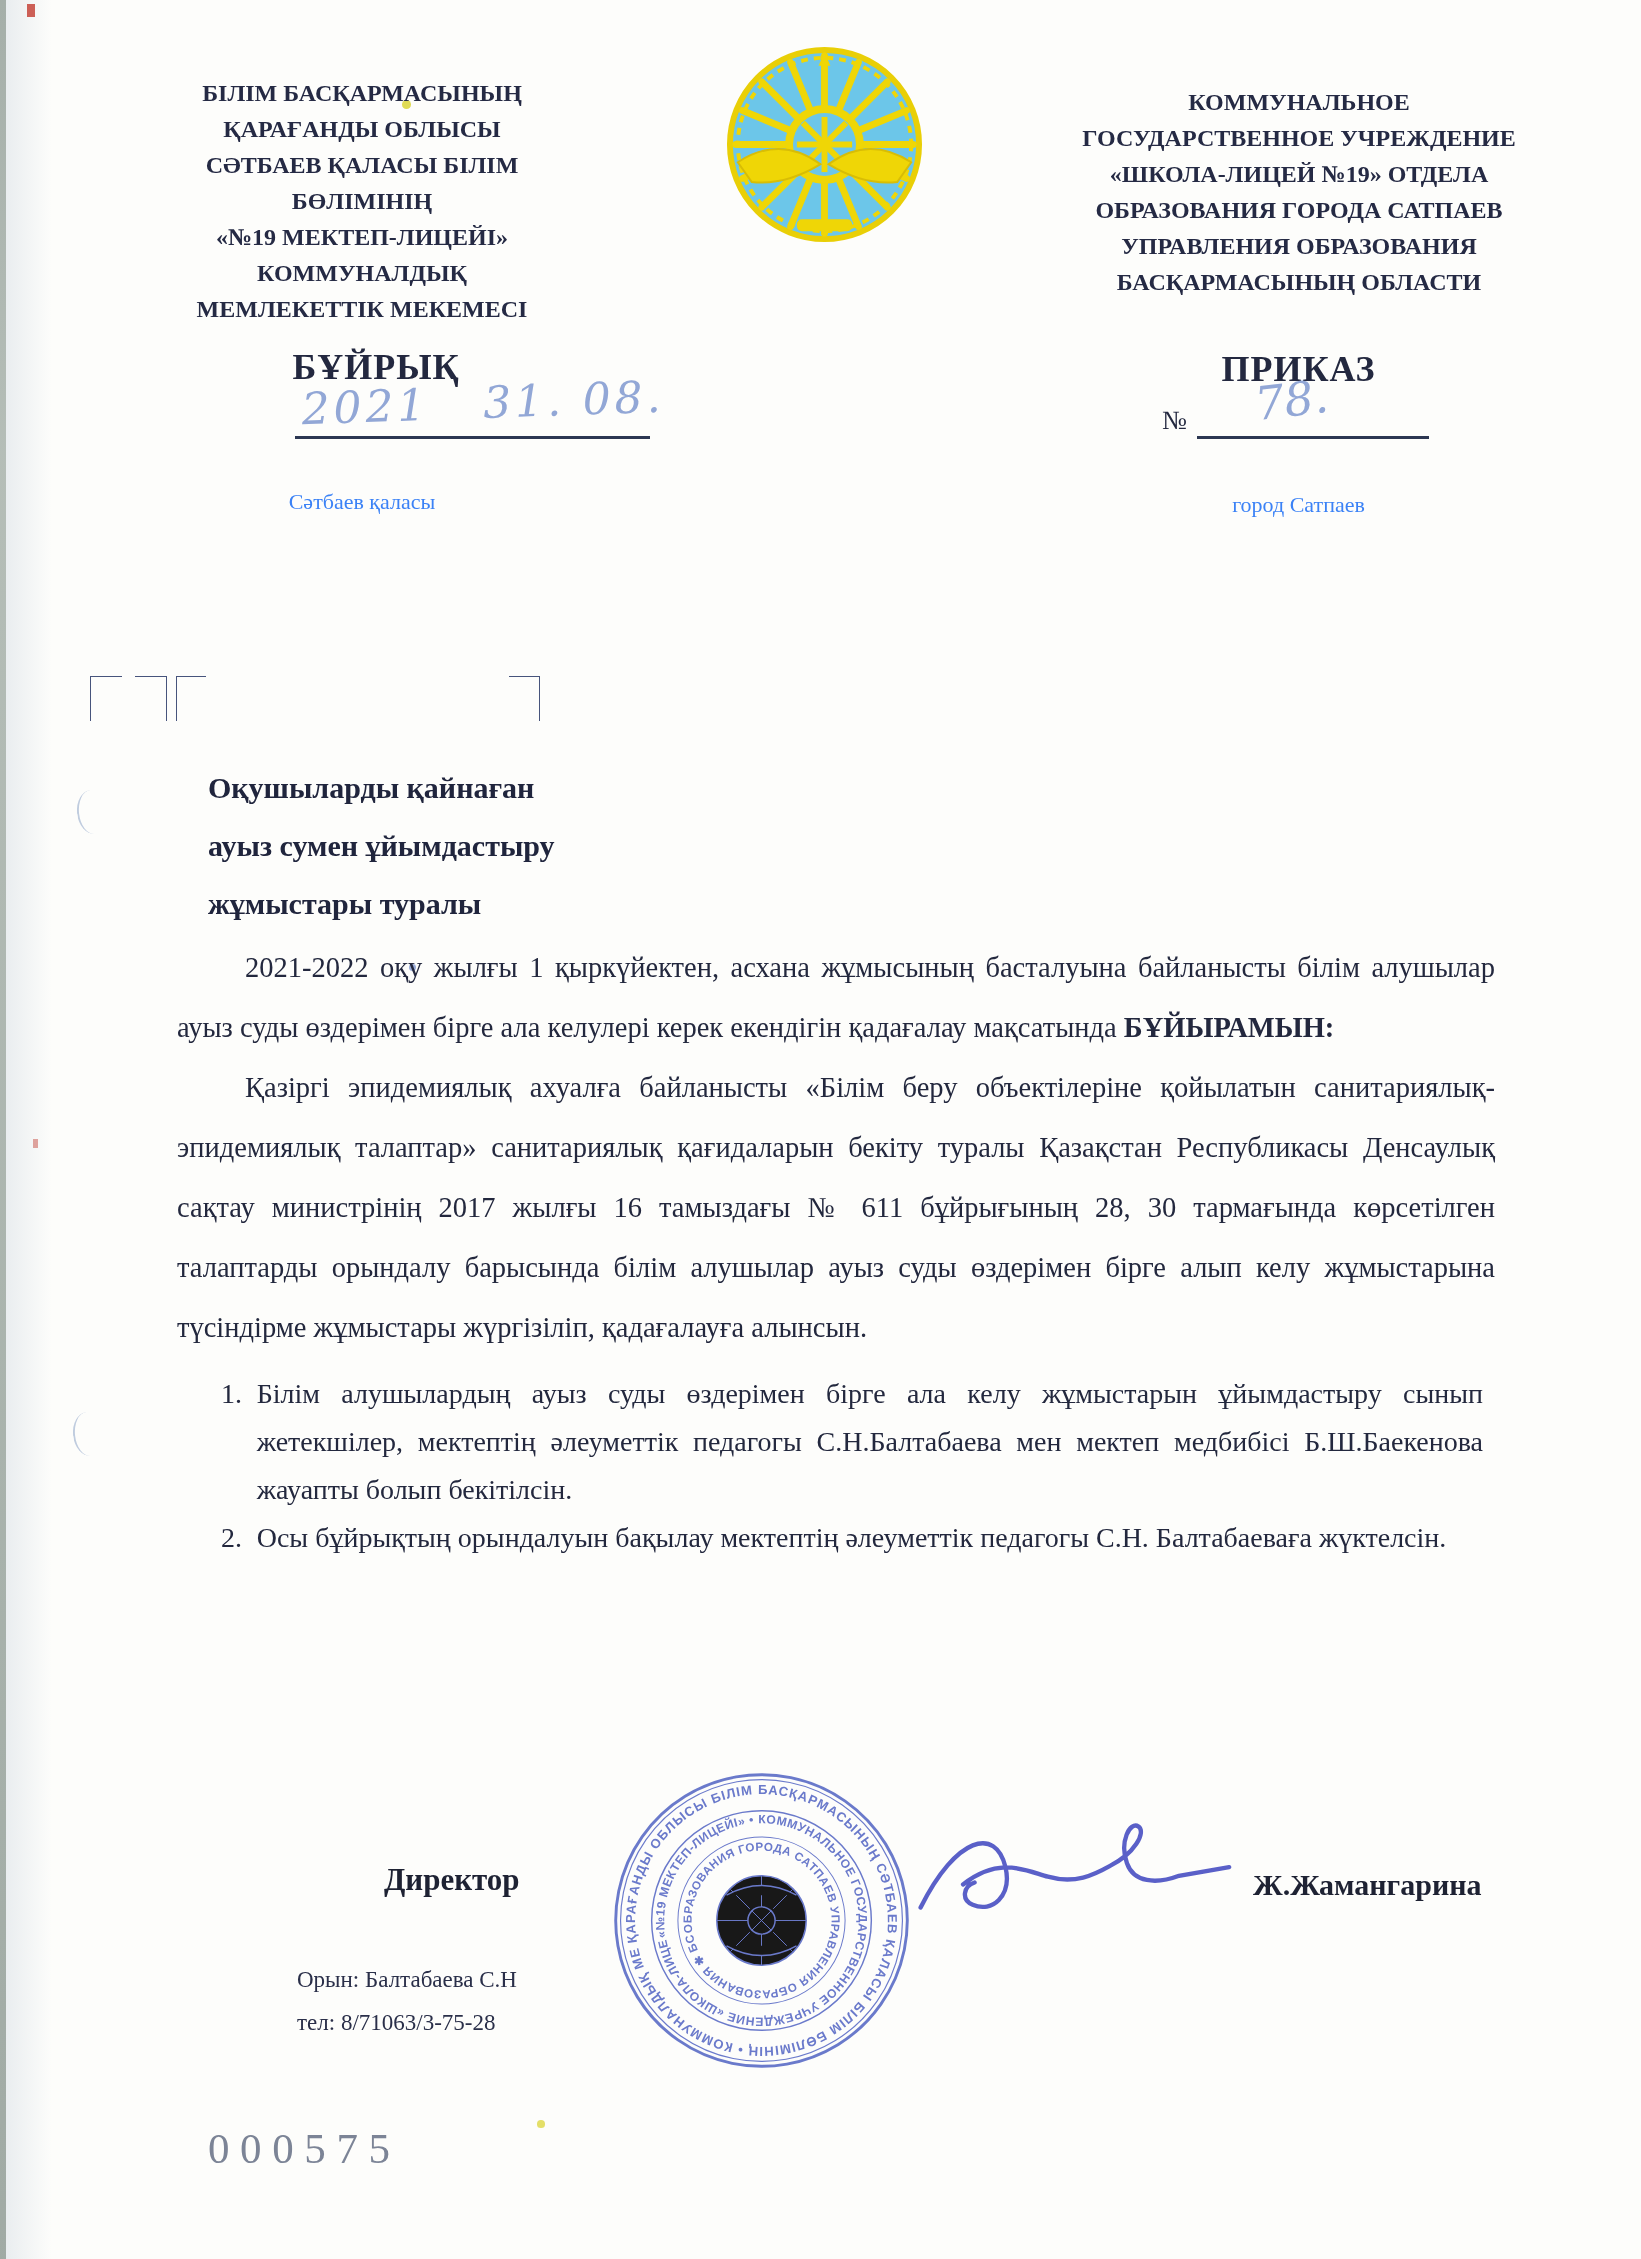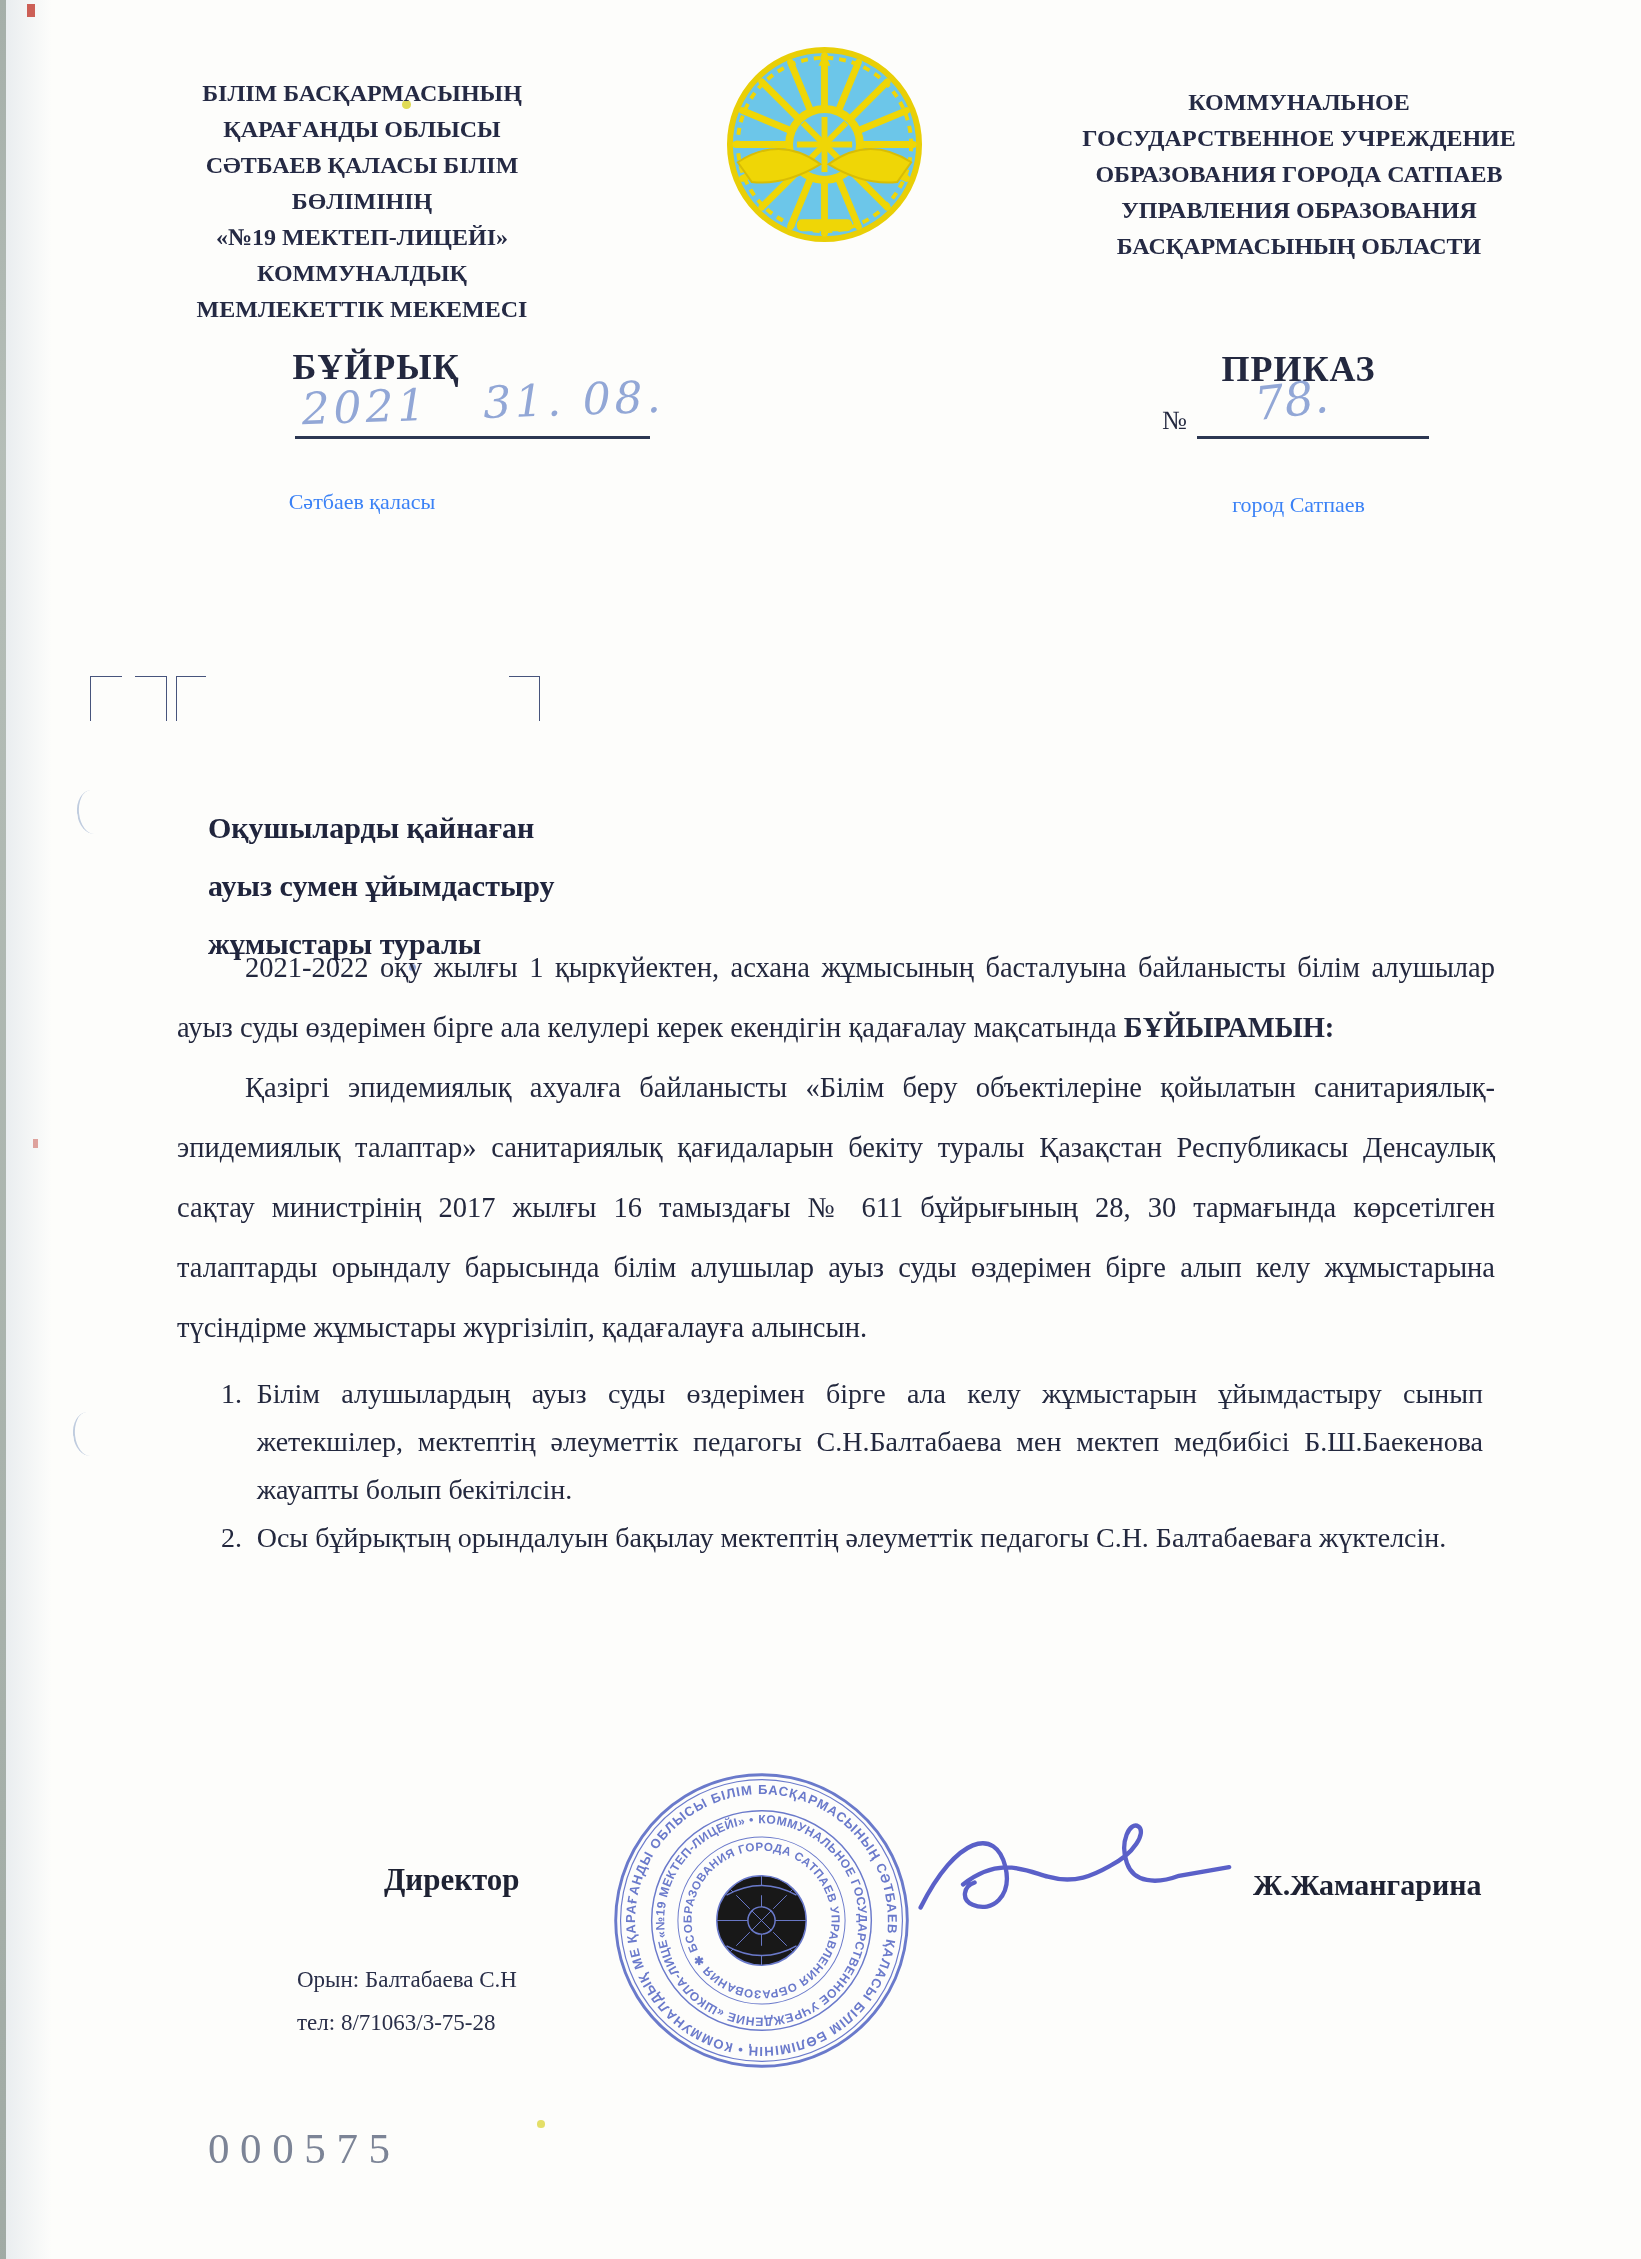--- a/index.html
+++ b/index.html
@@ -39,21 +39,21 @@
   .rule-num{left:1197px;top:436px;width:232px;}
   .hand-num{position:absolute;left:1255px;top:373px;font-size:46px;transform:rotate(-7deg);}
   .place{position:absolute;font-size:22px;color:#3b82f6;text-align:center;}
   .place-kk{left:135px;width:454px;top:489px;}
   .place-ru{left:1062px;width:473px;top:492px;}
   
   .cm{position:absolute;top:676px;height:44px;border-top:1.9px solid #47547c;}
   .cm-l{border-left:1.9px solid #47547c;}
   .cm-r{border-right:1.9px solid #47547c;}
   
-  .subject{position:absolute;left:208px;top:799px;font-weight:bold;
+  .subject{position:absolute;left:208px;top:759px;font-weight:bold;
     font-size:30px;line-height:58px;color:#20253d;}
   
   .bodytext{position:absolute;left:177px;width:1318px;top:938px;
     font-size:28.5px;line-height:60px;text-align:justify;color:#23283e;}
   .bodytext p{margin:0;text-indent:68px;}
   .bodytext ol{margin:12px;padding:0 0 0 60px;list-style:decimal;}
   .bodytext li{font-size:28px;line-height:48px;padding-left:7.7px;text-align:justify;margin:0;}
   .b{font-weight:bold;}
   
   .sig-role{position:absolute;left:384px;top:1862px;font-weight:bold;font-size:31px;}
@@ -120,20 +120,21 @@
     </g>
     <path d="M 12 118 Q 55 90 96 120 Q 60 142 26 138 Z" fill="#efd606" stroke="#d8bd05" stroke-width="2"></path>
     <path d="M 188 118 Q 145 90 104 120 Q 140 142 174 138 Z" fill="#efd606" stroke="#d8bd05" stroke-width="2"></path>
     <path d="M 100 6 L 106 20 L 94 20 Z" fill="#efd606"></path>
     <rect x="72" y="176" width="56" height="12" rx="5" fill="#efd606"></rect>
   </svg>
 
   <div class="org org-right">
     <div>КОММУНАЛЬНОЕ</div>
     <div>ГОСУДАРСТВЕННОЕ УЧРЕЖДЕНИЕ</div>
+    <div>«ШКОЛА-ЛИЦЕЙ №19» ОТДЕЛА</div>
     <div>ОБРАЗОВАНИЯ ГОРОДА САТПАЕВ</div>
     <div>УПРАВЛЕНИЯ ОБРАЗОВАНИЯ</div>
     <div>БАСҚАРМАСЫНЫҢ ОБЛАСТИ</div>
   </div>
 
   <div class="order-title t-kk">БҰЙРЫҚ</div>
   <div class="order-title t-ru">ПРИКАЗ</div>
 
   <div class="hand hand-date">
     <span>2021</span><span class="date-gap"></span><span>31. 08.</span>

